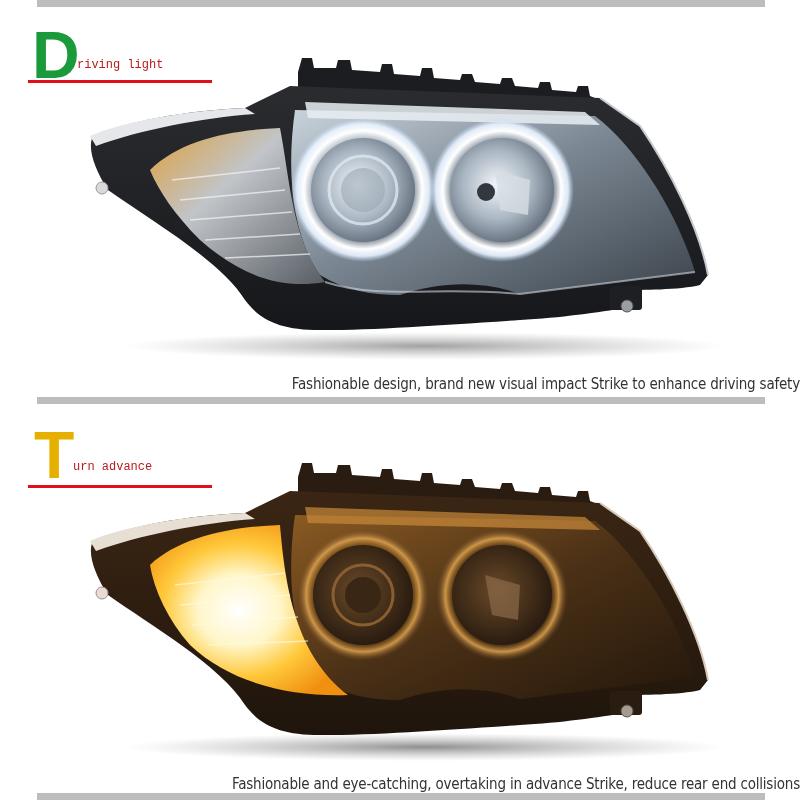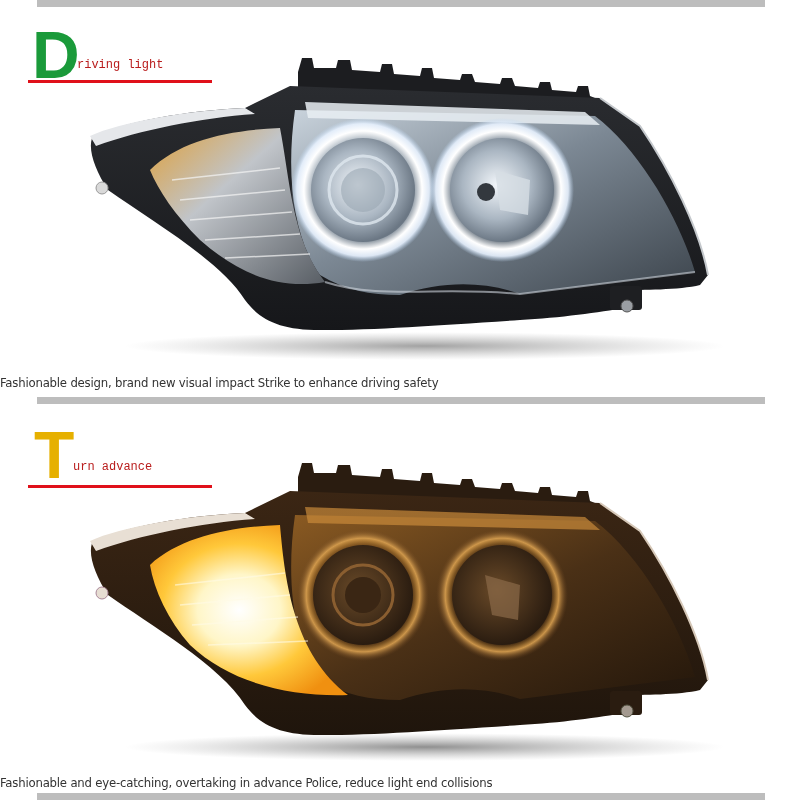--- a/index.html
+++ b/index.html
@@ -4,23 +4,23 @@
 <style>
   html, body { margin:0; padding:0; }
   body { width:800px; height:800px; background:#ffffff; position:relative; overflow:hidden;
          font-family:"DejaVu Sans", sans-serif; }
   .gray-bar { position:absolute; left:37px; width:728px; height:7px; background:#bdbdbd; }
   .section-title { position:absolute; left:28px; width:200px; height:70px; }
   .big-letter { position:absolute; font-family:"Liberation Sans", sans-serif; font-weight:bold;
                 font-size:66px; line-height:1; }
   .title-rest { position:absolute; font-family:Liberation Mono, monospace; font-size:12px; color:#b91c1c; }
   .red-line { position:absolute; left:0; width:184px; height:3px; background:#e0101a; }
-  .caption { position:absolute; left:0; width:800px; text-align:left;
+  .caption { position:absolute; left:0; width:800px; text-align:right;
              font-family:"DejaVu Sans Condensed","DejaVu Sans", sans-serif; font-stretch:condensed;
-             font-size:13px; color:#333; letter-spacing:-0.2px; }
+             font-size:15px; color:#333; letter-spacing:-0.2px; }
   .photo { position:absolute; }
 </style>
 </head>
 <body>
 
 <div class="gray-bar" style="top:0;"></div>
 
 <div class="section-title" style="top:18px;">
   <span class="big-letter" style="left:4px; top:4px; color:#1a9a3a;">D</span>
   <span class="title-rest" style="left:49px; top:40px;">riving light</span>
@@ -167,15 +167,15 @@
   <circle cx="283" cy="140" r="18" fill="#3a2614"></circle>
 
   <circle cx="422" cy="140" r="66" fill="url(#ring2)"></circle>
   <circle cx="422" cy="140" r="50" fill="url(#inner2)"></circle>
   <path d="M405 120 L440 130 L438 165 L412 160 Z" fill="#8a6a48" opacity="0.7"></path>
   <path d="M520 48 L560 76 C590 120 620 180 628 225" fill="none" stroke="#d6c8b8" stroke-width="2"></path>
   <rect x="530" y="236" width="32" height="24" rx="3" fill="#2a1c10"></rect>
   <circle cx="547" cy="256" r="6" fill="#a49a90" stroke="#554" stroke-width="1"></circle>
 </svg>
 
-<div class="caption" style="top:775px;">Fashionable and eye-catching, overtaking in advance Police, reduce light end collisions</div>
+<div class="caption" style="top:775px;">Fashionable and eye-catching, overtaking in advance Strike, reduce rear end collisions</div>
 
 <div class="gray-bar" style="top:793px;"></div>
 
 </body></html>

